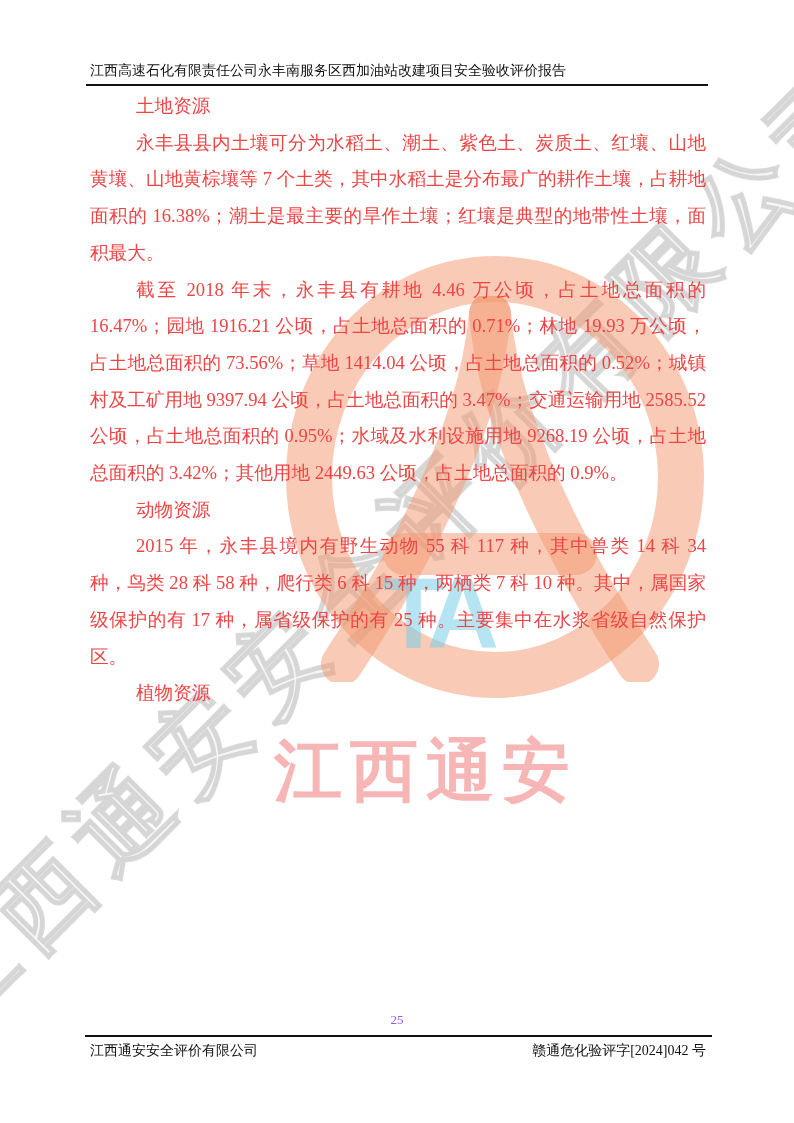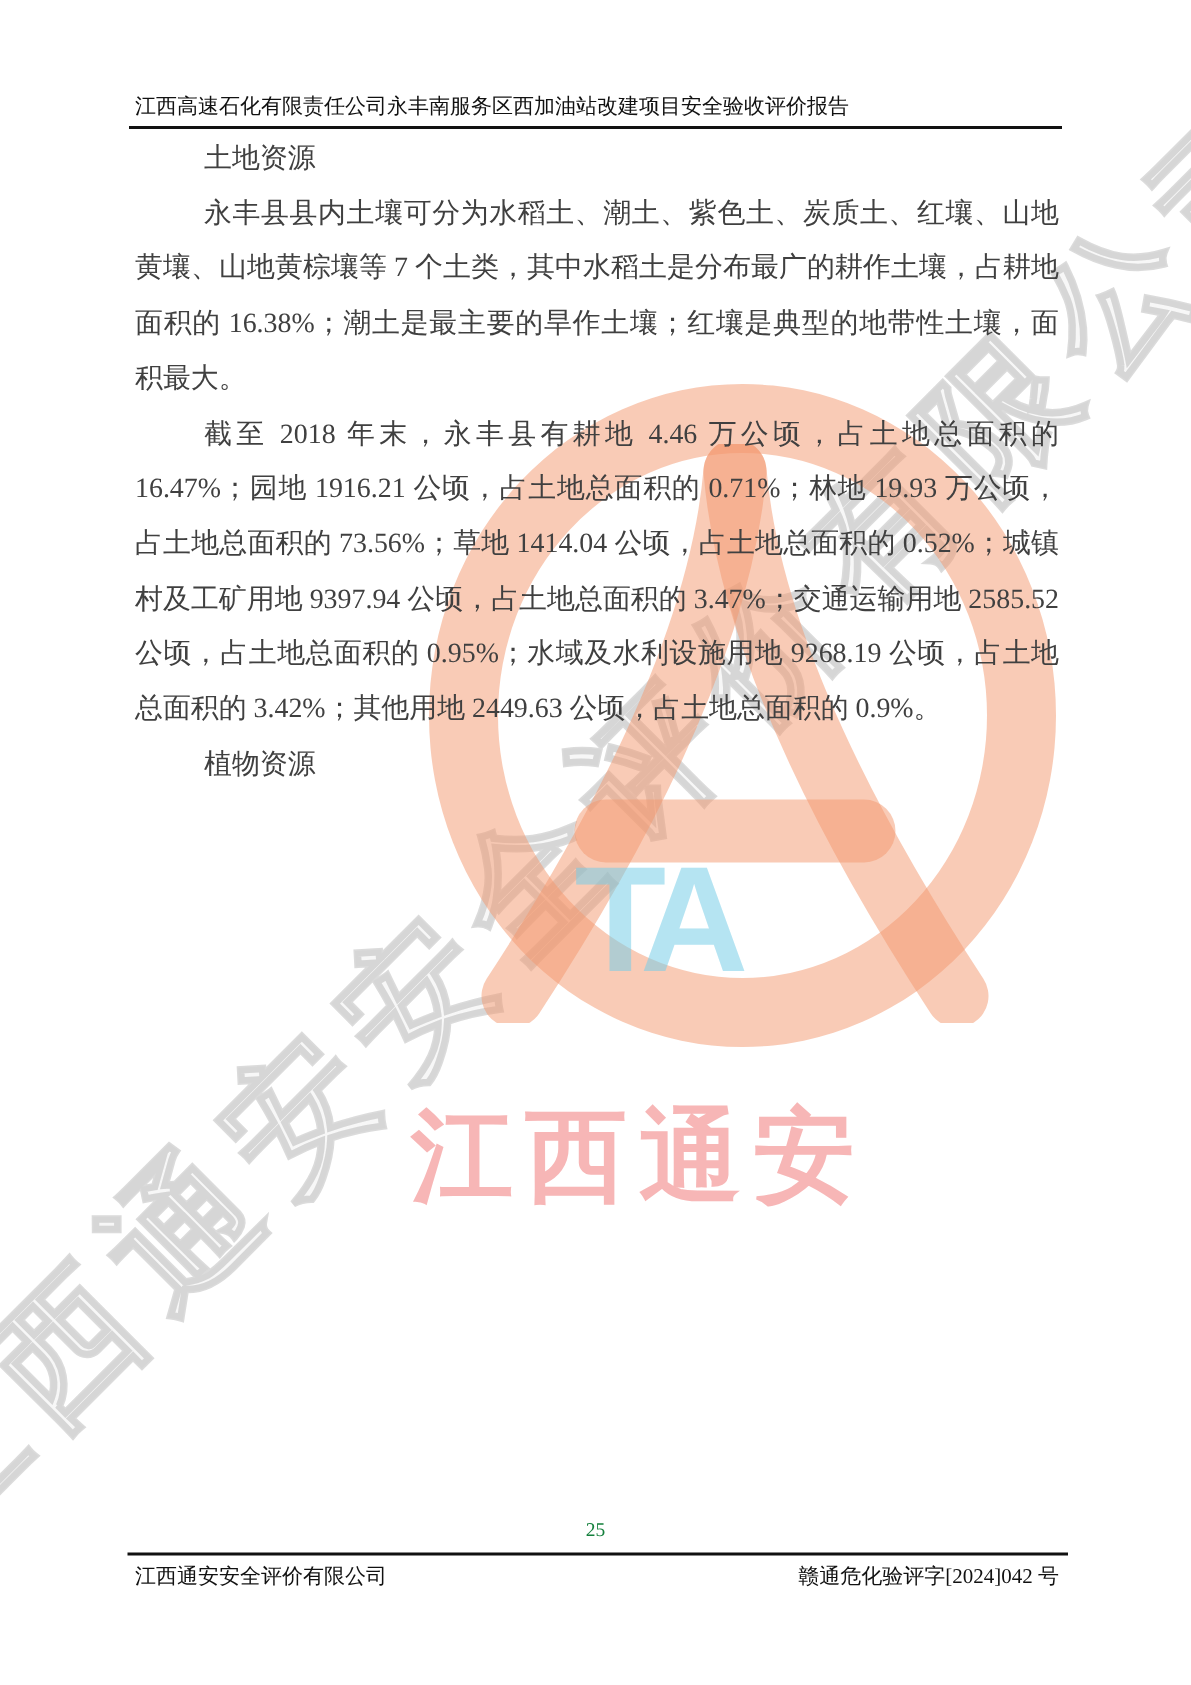--- a/index.html
+++ b/index.html
@@ -50,26 +50,26 @@
     text-align:left;
     font-size:14px;
     color:#111;
   }
   .header-rule{margin:4px 86px 0 86px;border-bottom:2px solid #111;}
   .doc-body{
     margin:2px 88px 0 90px;
     font-size:18.6px;
     line-height:36.7px;
     text-align:justify;
-    color:#404040;
+    color:#ef4444;
   }
   .doc-body p{margin:0;text-indent:46px;}
   .page-number{
     position:absolute;z-index:1;left:0;right:0;top:1012px;
-    text-align:center;font-size:13px;color:#15803d;
+    text-align:center;font-size:13px;color:#8b5cf6;
   }
   .footer-rule{
     position:absolute;z-index:1;left:85px;right:82px;top:1035px;
     border-top:2px solid #111;
   }
   .footer{
     position:absolute;z-index:1;left:90px;right:88px;top:1042px;
     display:flex;justify-content:space-between;
     font-size:14px;color:#111;
   }
@@ -99,20 +99,24 @@
     </header>
     <div class="header-rule"></div>
 
     <main class="doc-body">
       <section>
         <p>土地资源</p>
         <p>永丰县县内土壤可分为水稻土、潮土、紫色土、炭质土、红壤、山地黄壤、山地黄棕壤等 7 个土类，其中水稻土是分布最广的耕作土壤，占耕地面积的 16.38%；潮土是最主要的旱作土壤；红壤是典型的地带性土壤，面积最大。</p>
         <p>截至 2018 年末，永丰县有耕地 4.46 万公顷，占土地总面积的 16.47%；园地 1916.21 公顷，占土地总面积的 0.71%；林地 19.93 万公顷，占土地总面积的 73.56%；草地 1414.04 公顷，占土地总面积的 0.52%；城镇村及工矿用地 9397.94 公顷，占土地总面积的 3.47%；交通运输用地 2585.52 公顷，占土地总面积的 0.95%；水域及水利设施用地 9268.19 公顷，占土地总面积的 3.42%；其他用地 2449.63 公顷，占土地总面积的 0.9%。</p>
       </section>
       <section>
+        <p>动物资源</p>
+        <p>2015 年，永丰县境内有野生动物 55 科 117 种，其中兽类 14 科 34 种，鸟类 28 科 58 种，爬行类 6 科 15 种，两栖类 7 科 10 种。其中，属国家级保护的有 17 种，属省级保护的有 25 种。主要集中在水浆省级自然保护区。</p>
+      </section>
+      <section>
         <p>植物资源</p>
       </section>
     </main>
   </div>
 
   <div class="page-number">25</div>
   <div class="footer-rule"></div>
   <footer class="footer">
     <span>江西通安安全评价有限公司</span>
     <span>赣通危化验评字[2024]042 号</span>

